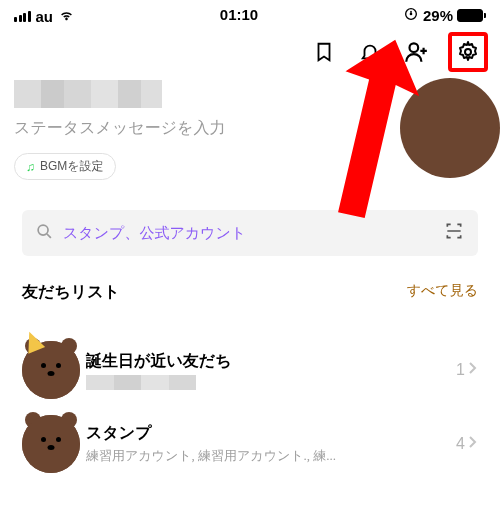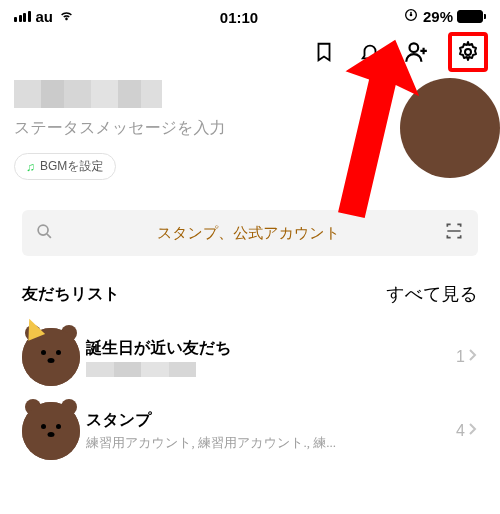--- a/index.html
+++ b/index.html
@@ -1,18 +1,18 @@
 <!DOCTYPE html>
 <html><head>
   <meta charset="utf-8">
   <style>
     * { margin: 0; padding: 0; box-sizing: border-box; font-family: -apple-system, "Hiragino Sans", sans-serif; }
     body { width: 500px; height: 514px; background: #fff; position: relative; overflow: hidden; }
     
-    .status-bar { display: flex; justify-content: space-between; align-items: flex-end; padding: 6px 14px 2px; font-size: 15px; font-weight: 600; }
+    .status-bar { display: flex; justify-content: space-between; align-items: flex-start; padding: 6px 14px 2px; font-size: 15px; font-weight: 600; }
     .status-left { display: flex; align-items: center; gap: 5px; }
     .status-right { display: flex; align-items: center; gap: 4px; }
     .signal-bars { display: flex; align-items: flex-end; gap: 1.5px; }
     .signal-bars span { width: 3px; background: #000; border-radius: 1px; }
     .signal-bars span:nth-child(1){height:5px}.signal-bars span:nth-child(2){height:7px}.signal-bars span:nth-child(3){height:9px}.signal-bars span:nth-child(4){height:11px}
     .wifi-icon svg { width: 17px; height: 17px; }
     .battery { display: flex; align-items: center; }
     .battery-body { width: 26px; height: 13px; border: 1.5px solid #000; border-radius: 3px; background: #000; position: relative; }
     .battery-tip { width: 2px; height: 5px; background: #000; border-radius: 0 1px 1px 0; margin-left: 1px; }
     
@@ -22,27 +22,27 @@
     
     .profile { padding: 6px 14px 4px; position: relative; }
     .profile-name { width: 148px; height: 28px; background: linear-gradient(90deg,#dcdcdc 0%,#dcdcdc 18%,#cbcbcb 18%,#cbcbcb 34%,#d6d6d6 34%,#d6d6d6 52%,#e2e2e2 52%,#e2e2e2 70%,#d0d0d0 70%,#d0d0d0 86%,#dedede 86%); margin-bottom: 10px; }
     .status-msg { color: #9b9b9b; font-size: 16px; margin-bottom: 14px; }
     .bgm-btn { display: inline-flex; align-items: center; gap: 5px; border: 1px solid #e1e1e1; border-radius: 14px; padding: 4px 11px; font-size: 12px; color: #555; }
     .bgm-btn .note { color: #2bd253; font-size: 12px; }
     .avatar-big { position: absolute; right: 0; top: 4px; width: 100px; height: 100px; border-radius: 50%; background: #6b4530; overflow: hidden; }
     
     .search-row { margin: 26px 22px 0; display: flex; align-items: center; background: #f3f3f3; border-radius: 6px; padding: 11px 14px; gap: 10px; }
     .search-icon { color: #9b9b9b; }
-    .search-text { flex: 1; color: #a16207; font-size: 15px; text-align: center; }
+    .search-text { flex: 1; color: #8b5cf6; font-size: 15px; }
     .scan-icon { color: #555; }
     
     .section { padding: 26px 22px 0; }
-    .section-header { display: flex; justify-content: space-between; align-items: center; margin-bottom: 14px; }
+    .section-header { display: flex; justify-content: space-between; align-items: flex-start; margin-bottom: 30px; }
     .section-title { font-size: 16px; font-weight: 700; }
-    .see-all { color: #000000; font-size: 18px; }
+    .see-all { color: #a16207; font-size: 14px; }
     
     .friend-row { display: flex; align-items: center; gap: 6px; padding: 8px 0; }
     .friend-avatar { width: 58px; height: 58px; border-radius: 50%; background: #6b4530; display: flex; align-items: center; justify-content: center; position: relative; flex-shrink: 0; }
     .bear-face { width: 100%; height: 100%; border-radius: 50%; background: #6b4530; position: relative; }
     .bear-face::before, .bear-face::after { content: ''; position: absolute; width: 5px; height: 5px; background: #000; border-radius: 50%; top: 38%; }
     .bear-face::before { left: 32%; } .bear-face::after { right: 32%; }
     .bear-nose { position: absolute; width: 7px; height: 5px; background: #000; border-radius: 50%; top: 52%; left: 50%; transform: translateX(-50%); }
     .bear-ear { position: absolute; width: 16px; height: 16px; background: #6b4530; border-radius: 50%; top: -3px; }
     .bear-ear.l { left: 3px; } .bear-ear.r { right: 3px; }
     .party-hat { position: absolute; top: -10px; left: 2px; width: 0; height: 0; border-left: 9px solid transparent; border-right: 9px solid transparent; border-bottom: 20px solid #f3c548; transform: rotate(-22deg); }

